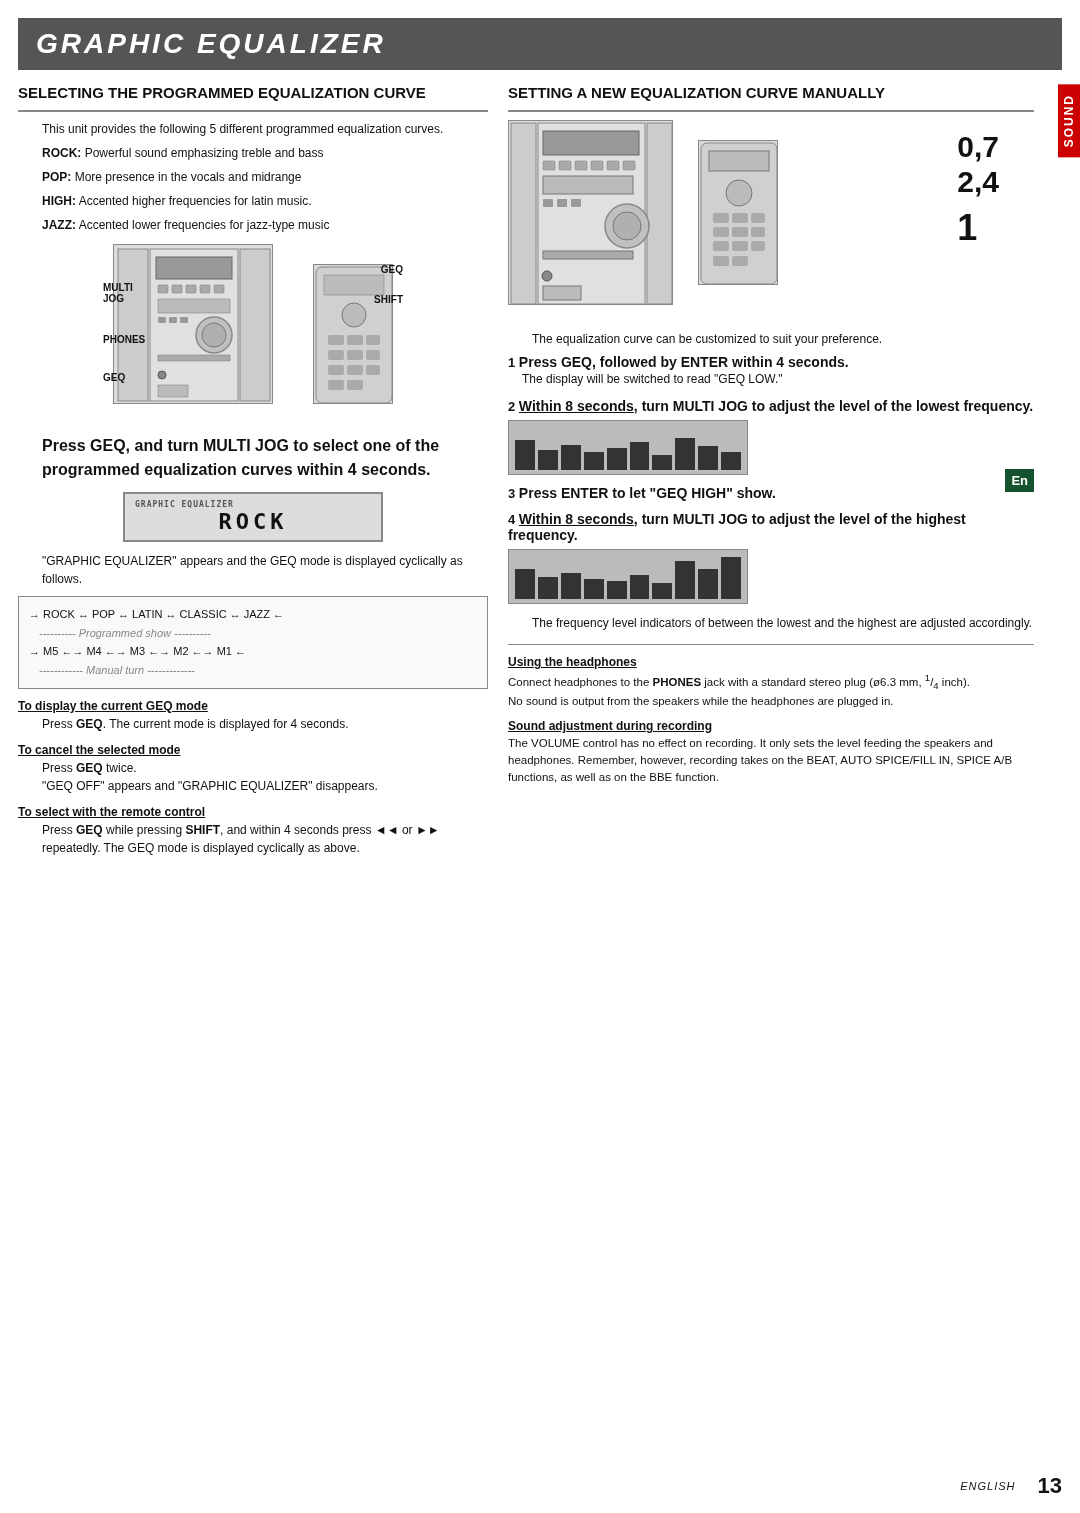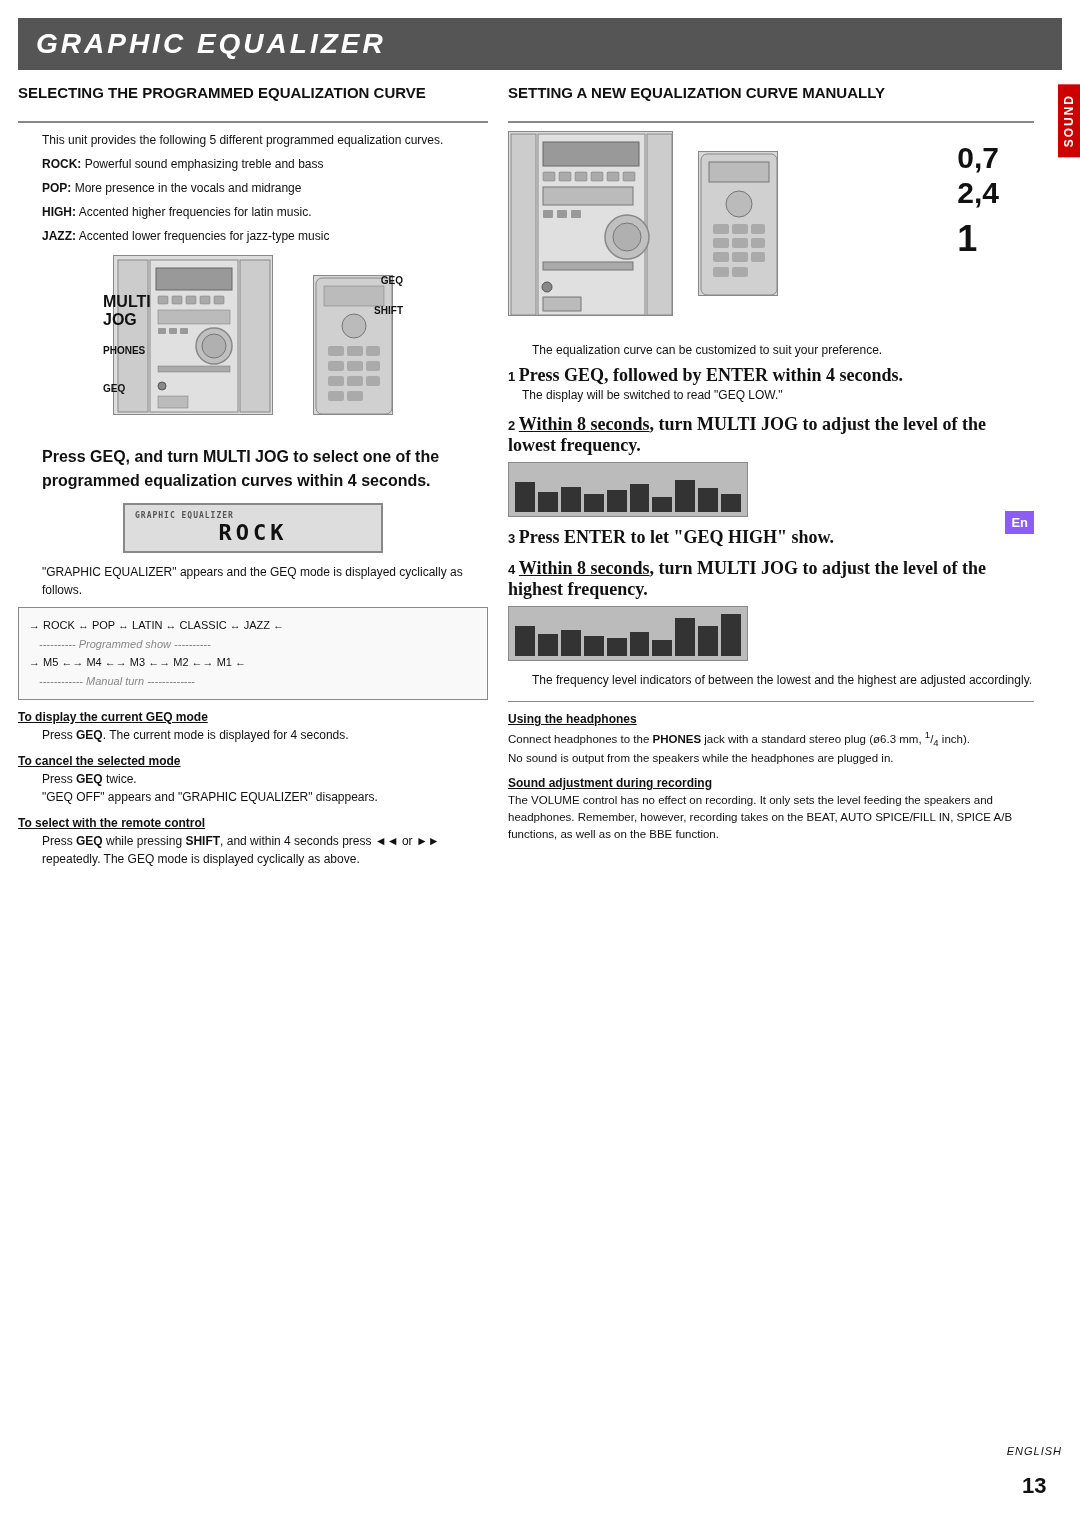--- a/index.html
+++ b/index.html
@@ -45,21 +45,21 @@
       padding-top: 14px;
       position: relative;
     }
 
     
     .section-title {
       font-size: 15px;
       font-weight: 900;
       text-transform: uppercase;
       border-bottom: 2px solid #888;
-      padding-bottom: 20px;
+      padding-bottom: 9px;
       margin-bottom: 8px;
     }
 
     .body-text {
       font-size: 12px;
       line-height: 1.5;
       margin-bottom: 6px;
       margin-left: 24px;
     }
     .body-text b {
@@ -116,22 +116,21 @@
     
     .step {
       margin-bottom: 10px;
     }
     .step-num {
       font-weight: 900;
       font-size: 13px;
     }
     .step-title {
       font-weight: 700;
-      font-size: 18px;
-      font-family: Liberation Serif, serif;
+      font-size: 14px;
     }
     .step-body {
       font-size: 12px;
       line-height: 1.5;
       margin-left: 14px;
     }
 
     
     .sound-tab {
       position: absolute;
@@ -162,40 +161,39 @@
       gap: 3px;
       position: relative;
     }
     .eq-bar {
       background: #333;
       flex: 1;
     }
 
     
     .en-badge {
-      background: #8b5cf6;
+      background: #14532d;
       color: #fff;
       font-weight: 900;
       font-size: 13px;
       padding: 4px 6px;
       display: inline-block;
       position: absolute;
       right: 0;
     }
 
     
     .page-footer {
       position: absolute;
       bottom: 14px;
       right: 18px;
       display: flex;
       align-items: center;
-      gap: 16px;
+      gap: 22px;
       font-size: 13px;
-      flex-direction: column;
     }
     .page-number {
       font-size: 22px;
       font-weight: 900;
     }
     .english-label {
       font-size: 11px;
       font-style: italic;
       text-transform: uppercase;
       letter-spacing: 1px;
@@ -354,21 +352,21 @@
           <rect x="33" y="85" width="16" height="10" rx="2" fill="#aaa"></rect>
           <rect x="52" y="85" width="14" height="10" rx="2" fill="#aaa"></rect>
           <rect x="14" y="100" width="16" height="10" rx="2" fill="#aaa"></rect>
           <rect x="33" y="100" width="16" height="10" rx="2" fill="#aaa"></rect>
           <rect x="52" y="100" width="14" height="10" rx="2" fill="#aaa"></rect>
           <rect x="14" y="115" width="16" height="10" rx="2" fill="#aaa"></rect>
           <rect x="33" y="115" width="16" height="10" rx="2" fill="#aaa"></rect>
         </svg>
       </div>
 
-      <div class="dev-label" style="left:0;top:38px;font-size:16px;">MULTI<br>JOG</div>
+      <div class="dev-label" style="left:0;top:38px;font-size:10px;">MULTI<br>JOG</div>
       <div class="dev-label" style="left:0;top:90px;font-size:10px;">PHONES</div>
       <div class="dev-label" style="left:0;top:128px;font-size:10px;">GEQ</div>
       <div class="dev-label" style="right:0;top:20px;font-size:10px;">GEQ</div>
       <div class="dev-label" style="right:0;top:50px;font-size:10px;">SHIFT</div>
     </div>
 
     <p class="body-text" style="font-weight:700;margin-top:6px;font-size:16px;">Press GEQ, and turn MULTI JOG to select one of the programmed equalization curves within 4 seconds.</p>
 
     <div class="eq-display">
       <span class="eq-display-header">GRAPHIC EQUALIZER</span>

